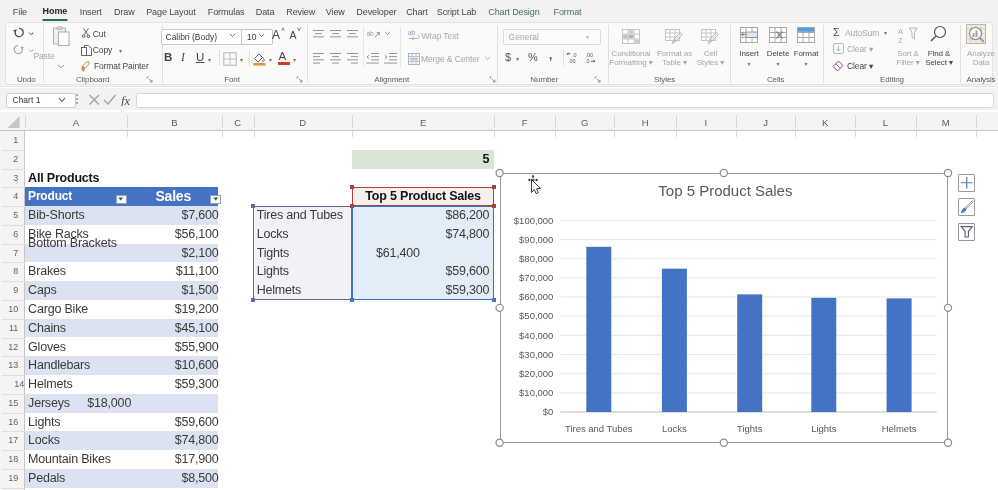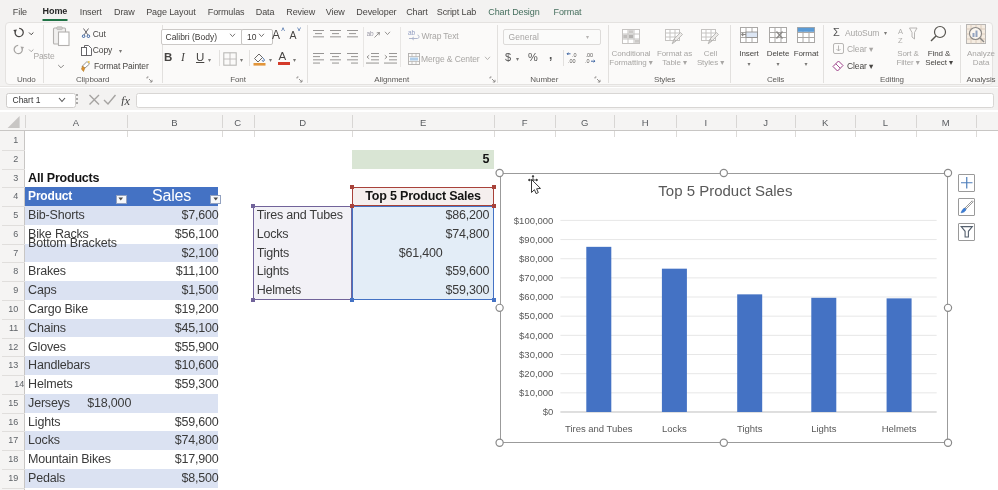--- a/index.html
+++ b/index.html
@@ -39,21 +39,21 @@
 <div class="gsep" style="left:42.6px;"></div>
 <div class="gsep" style="left:161.6px;"></div>
 <div class="gsep" style="left:307.2px;"></div>
 <div class="gsep" style="left:497.0px;"></div>
 <div class="gsep" style="left:608.2px;"></div>
 <div class="gsep" style="left:729.7px;"></div>
 <div class="gsep" style="left:823.2px;"></div>
 <div class="gsep" style="left:959.7px;"></div>
 <div class="glabel" style="left:26.3px;">Undo</div>
 <div class="glabel" style="left:92.7px;">Clipboard</div>
-<div class="glabel" style="left:238px;">Font</div>
+<div class="glabel" style="left:232px;">Font</div>
 <div class="glabel" style="left:391.7px;">Alignment</div>
 <div class="glabel" style="left:544.3px;">Number</div>
 <div class="glabel" style="left:664.6px;">Styles</div>
 <div class="glabel" style="left:775.6px;">Cells</div>
 <div class="glabel" style="left:892px;">Editing</div>
 <div class="glabel" style="left:981px;">Analysis</div>
 <svg class="ab" style="left:145.5px;top:76px;" width="7" height="7" viewBox="0 0 7 7">
 <path d="M1 2.5 V1 H2.5 M3 3 L6 6 M6 6 V3.8 M6 6 H3.8" stroke="#8a8886" stroke-width="0.9" fill="none"></path>
   </svg>
 <svg class="ab" style="left:296.2px;top:76px;" width="7" height="7" viewBox="0 0 7 7">
@@ -401,21 +401,21 @@
 <div class="ab" style="left:614.3px;top:131.0px;width:1px;height:5.5px;background:#dcdad8;"></div>
 <div class="ab" style="left:675.9px;top:131.0px;width:1px;height:5.5px;background:#dcdad8;"></div>
 <div class="ab" style="left:736.0px;top:131.0px;width:1px;height:5.5px;background:#dcdad8;"></div>
 <div class="ab" style="left:795.1px;top:131.0px;width:1px;height:5.5px;background:#dcdad8;"></div>
 <div class="ab" style="left:855.2px;top:131.0px;width:1px;height:5.5px;background:#dcdad8;"></div>
 <div class="ab" style="left:915.5px;top:131.0px;width:1px;height:5.5px;background:#dcdad8;"></div>
 <div class="ab" style="left:975.8px;top:131.0px;width:1px;height:5.5px;background:#dcdad8;"></div>
 <div class="cell" style="left:28.1px;top:168.5px;height:18.77px;line-height:18.77px;font-weight:bold;color:#141414;">All Products</div>
 <div class="ab" style="left:24.6px;top:187.3px;width:193.20000000000002px;height:18.77px;background:#4472c4;"></div>
 <div class="cell" style="left:28.1px;top:187.3px;height:18.77px;line-height:18.77px;font-size:12px;font-weight:bold;color:#fff;">Product</div>
-<div class="cell" style="left:0;top:187.3px;width:191px;height:18.77px;line-height:18.77px;font-size:16px;font-weight:normal;color:#fff;text-align:right;">Sales</div>
+<div class="cell" style="left:0;top:187.3px;width:191px;height:18.77px;line-height:18.77px;font-size:14px;font-weight:bold;color:#fff;text-align:right;">Sales</div>
 <div class="ab" style="left:115.7px;top:194.5px;width:11px;height:9.5px;background:#f6f8fb;border:0.5px solid #93a2c0;box-sizing:border-box;
  display:flex;align-items:center;justify-content:center;">
     <svg width="5.5" height="4" viewBox="0 0 5.5 4">
       <path d="M0.4 0.6 H5.1 L2.75 3.6 Z" fill="#4a4a4a"></path>
     </svg>
   </div>
 <div class="ab" style="left:210.3px;top:194.5px;width:11px;height:9.5px;background:#f6f8fb;border:0.5px solid #93a2c0;box-sizing:border-box;
  display:flex;align-items:center;justify-content:center;">
     <svg width="5.5" height="4" viewBox="0 0 5.5 4">
       <path d="M0.4 0.6 H5.1 L2.75 3.6 Z" fill="#4a4a4a"></path>
@@ -472,21 +472,21 @@
 <div class="cell" style="left:256.7px;top:206.1px;height:18.77px;line-height:19.77px;">Tires and Tubes</div>
 <div class="cell" style="left:256.7px;top:224.8px;height:18.77px;line-height:19.77px;">Locks</div>
 <div class="cell" style="left:256.7px;top:243.6px;height:18.77px;line-height:19.77px;">Tights</div>
 <div class="cell" style="left:256.7px;top:262.4px;height:18.77px;line-height:19.77px;">Lights</div>
 <div class="cell" style="left:256.7px;top:281.2px;height:18.77px;line-height:19.77px;">Helmets</div>
 <div class="ab" style="left:351.9px;top:187.3px;width:142.40000000000003px;height:18.77px;background:#f5efee;"></div>
 <div class="cell" style="left:351.9px;top:187.3px;width:142.40000000000003px;height:18.77px;line-height:19.77px;font-weight:bold;color:#141414;text-align:center;">Top 5 Product Sales</div>
 <div class="ab" style="left:351.9px;top:206.1px;width:142.40000000000003px;height:93.85px;background:#e3edf7;"></div>
 <div class="cell" style="left:351.9px;top:206.1px;width:137.40000000000003px;height:18.77px;line-height:19.77px;text-align:right;">$86,200</div>
 <div class="cell" style="left:351.9px;top:224.8px;width:137.40000000000003px;height:18.77px;line-height:19.77px;text-align:right;">$74,800</div>
-<div class="cell" style="left:351.9px;top:243.6px;width:137.40000000000003px;height:18.77px;line-height:19.77px;text-align:center;">$61,400</div>
+<div class="cell" style="left:351.9px;top:243.6px;width:137.40000000000003px;height:18.77px;line-height:19.77px;text-align:left;padding-left:24px;">$61,400</div>
 <div class="cell" style="left:351.9px;top:262.4px;width:137.40000000000003px;height:18.77px;line-height:19.77px;text-align:right;">$59,600</div>
 <div class="cell" style="left:351.9px;top:281.2px;width:137.40000000000003px;height:18.77px;line-height:19.77px;text-align:right;">$59,300</div>
 <div class="ab" style="left:252.89999999999998px;top:206.1px;width:99.30000000000001px;height:93.79999999999998px;border:1.6px solid #71639a;box-sizing:border-box;"></div>
 <div class="ab" style="left:250.89999999999998px;top:204.1px;width:4px;height:4px;background:#71639a;"></div>
 <div class="ab" style="left:350.2px;top:204.1px;width:4px;height:4px;background:#71639a;"></div>
 <div class="ab" style="left:250.89999999999998px;top:297.9px;width:4px;height:4px;background:#71639a;"></div>
 <div class="ab" style="left:350.2px;top:297.9px;width:4px;height:4px;background:#71639a;"></div>
 <div class="ab" style="left:351.59999999999997px;top:206.1px;width:142.40000000000003px;height:93.79999999999998px;border:1.6px solid #4472c4;box-sizing:border-box;"></div>
 <div class="ab" style="left:349.59999999999997px;top:204.1px;width:4px;height:4px;background:#4472c4;"></div>
 <div class="ab" style="left:492.0px;top:204.1px;width:4px;height:4px;background:#4472c4;"></div>

